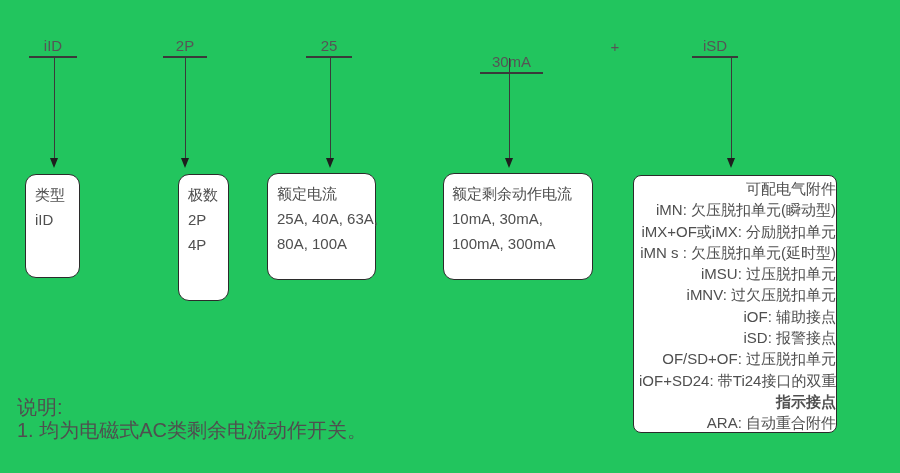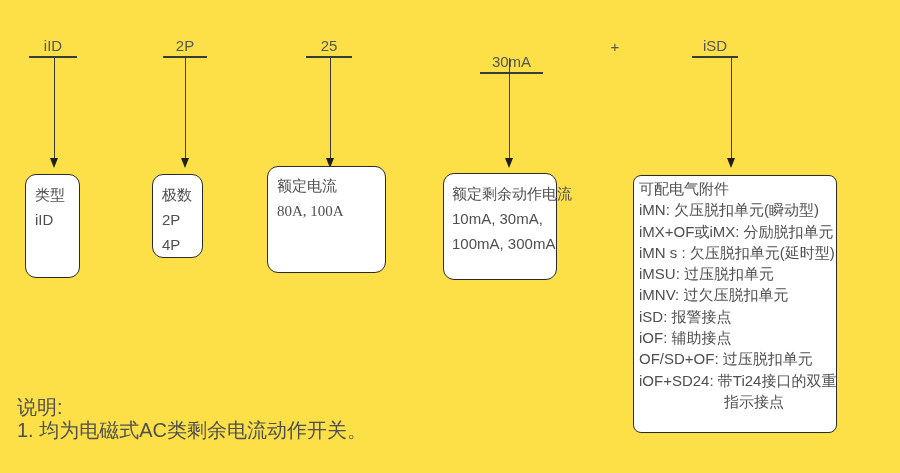--- a/index.html
+++ b/index.html
@@ -5,21 +5,21 @@
   html, body {
     margin: 0;
     padding: 0;
     background: #ffffff;
     font-family: "Liberation Sans", "DejaVu Sans", sans-serif;
   }
   .canvas {
     position: relative;
     width: 900px;
     height: 473px;
-    background: #fde047;
+    background: #22c55e;
     overflow: hidden;
     color: #4f4f4f;
   }
   
   .code-label {
     position: absolute;
     top: 35px;
     height: 21px;
     line-height: 21px;
     text-align: center;
@@ -77,31 +77,32 @@
     border: 1.5px solid #2b2b2b;
     border-radius: 11px;
     background: #ffffff;
     font-size: 15px;
     color: #4f4f4f;
     line-height: 25px;
     padding: 7px 0 0 9px;
     white-space: nowrap;
   }
   .box-type      { left: 25px;  top: 174px; width: 55px;  height: 104px; }
-  .box-poles     { left: 152px; top: 174px; width: 51px;  height: 84px; }
-  .box-current   { left: 267px; top: 166px; width: 119px; height: 107px; font-family: Liberation Serif, serif; }
-  .box-residual  { left: 443px; top: 173px; width: 114px; height: 107px; padding-left: 8px; }
+  .box-poles     { left: 178px; top: 174px; width: 51px;  height: 127px; }
+  .box-current   { left: 267px; top: 173px; width: 109px; height: 107px; }
+  .box-residual  { left: 443px; top: 173px; width: 150px; height: 107px; padding-left: 8px; }
   .box-accessories {
     left: 633px; top: 175px; width: 204px; height: 258px;
     border-radius: 8px;
     line-height: 21.3px;
     padding: 2px 0 0 5px;
     font-size: 15px;
+    text-align: right;
   }
-  .box-accessories .indent { padding-left: 85px; }
+  .box-accessories .indent { padding-left: 85px; font-weight: bold; }
   
   .note {
     position: absolute;
     left: 17px;
     top: 396px;
     font-size: 20px;
     line-height: 23px;
     color: #4f4f4f;
     white-space: nowrap;
   }
@@ -145,41 +146,43 @@
   </div>
 
   <div class="box box-poles">
     <div>极数</div>
     <div>2P</div>
     <div>4P</div>
   </div>
 
   <div class="box box-current">
     <div>额定电流</div>
+    <div>25A, 40A, 63A,</div>
     <div>80A, 100A</div>
   </div>
 
   <div class="box box-residual">
     <div>额定剩余动作电流</div>
     <div>10mA, 30mA,</div>
     <div>100mA, 300mA</div>
   </div>
 
   <div class="box box-accessories">
     <div>可配电气附件</div>
     <div>iMN: 欠压脱扣单元(瞬动型)</div>
     <div>iMX+OF或iMX: 分励脱扣单元</div>
     <div>iMN s : 欠压脱扣单元(延时型)</div>
     <div>iMSU: 过压脱扣单元</div>
     <div>iMNV: 过欠压脱扣单元</div>
+    <div>iOF: 辅助接点</div>
     <div>iSD: 报警接点</div>
-    <div>iOF: 辅助接点</div>
     <div>OF/SD+OF: 过压脱扣单元</div>
     <div>iOF+SD24: 带Ti24接口的双重</div>
     <div class="indent">指示接点</div>
+    <div>ARA: 自动重合附件</div>
   </div>
 
   <div class="note">
     <div>说明:</div>
     <div>1. 均为电磁式AC类剩余电流动作开关。</div>
   </div>
 
 </div>
 
 </body></html>

